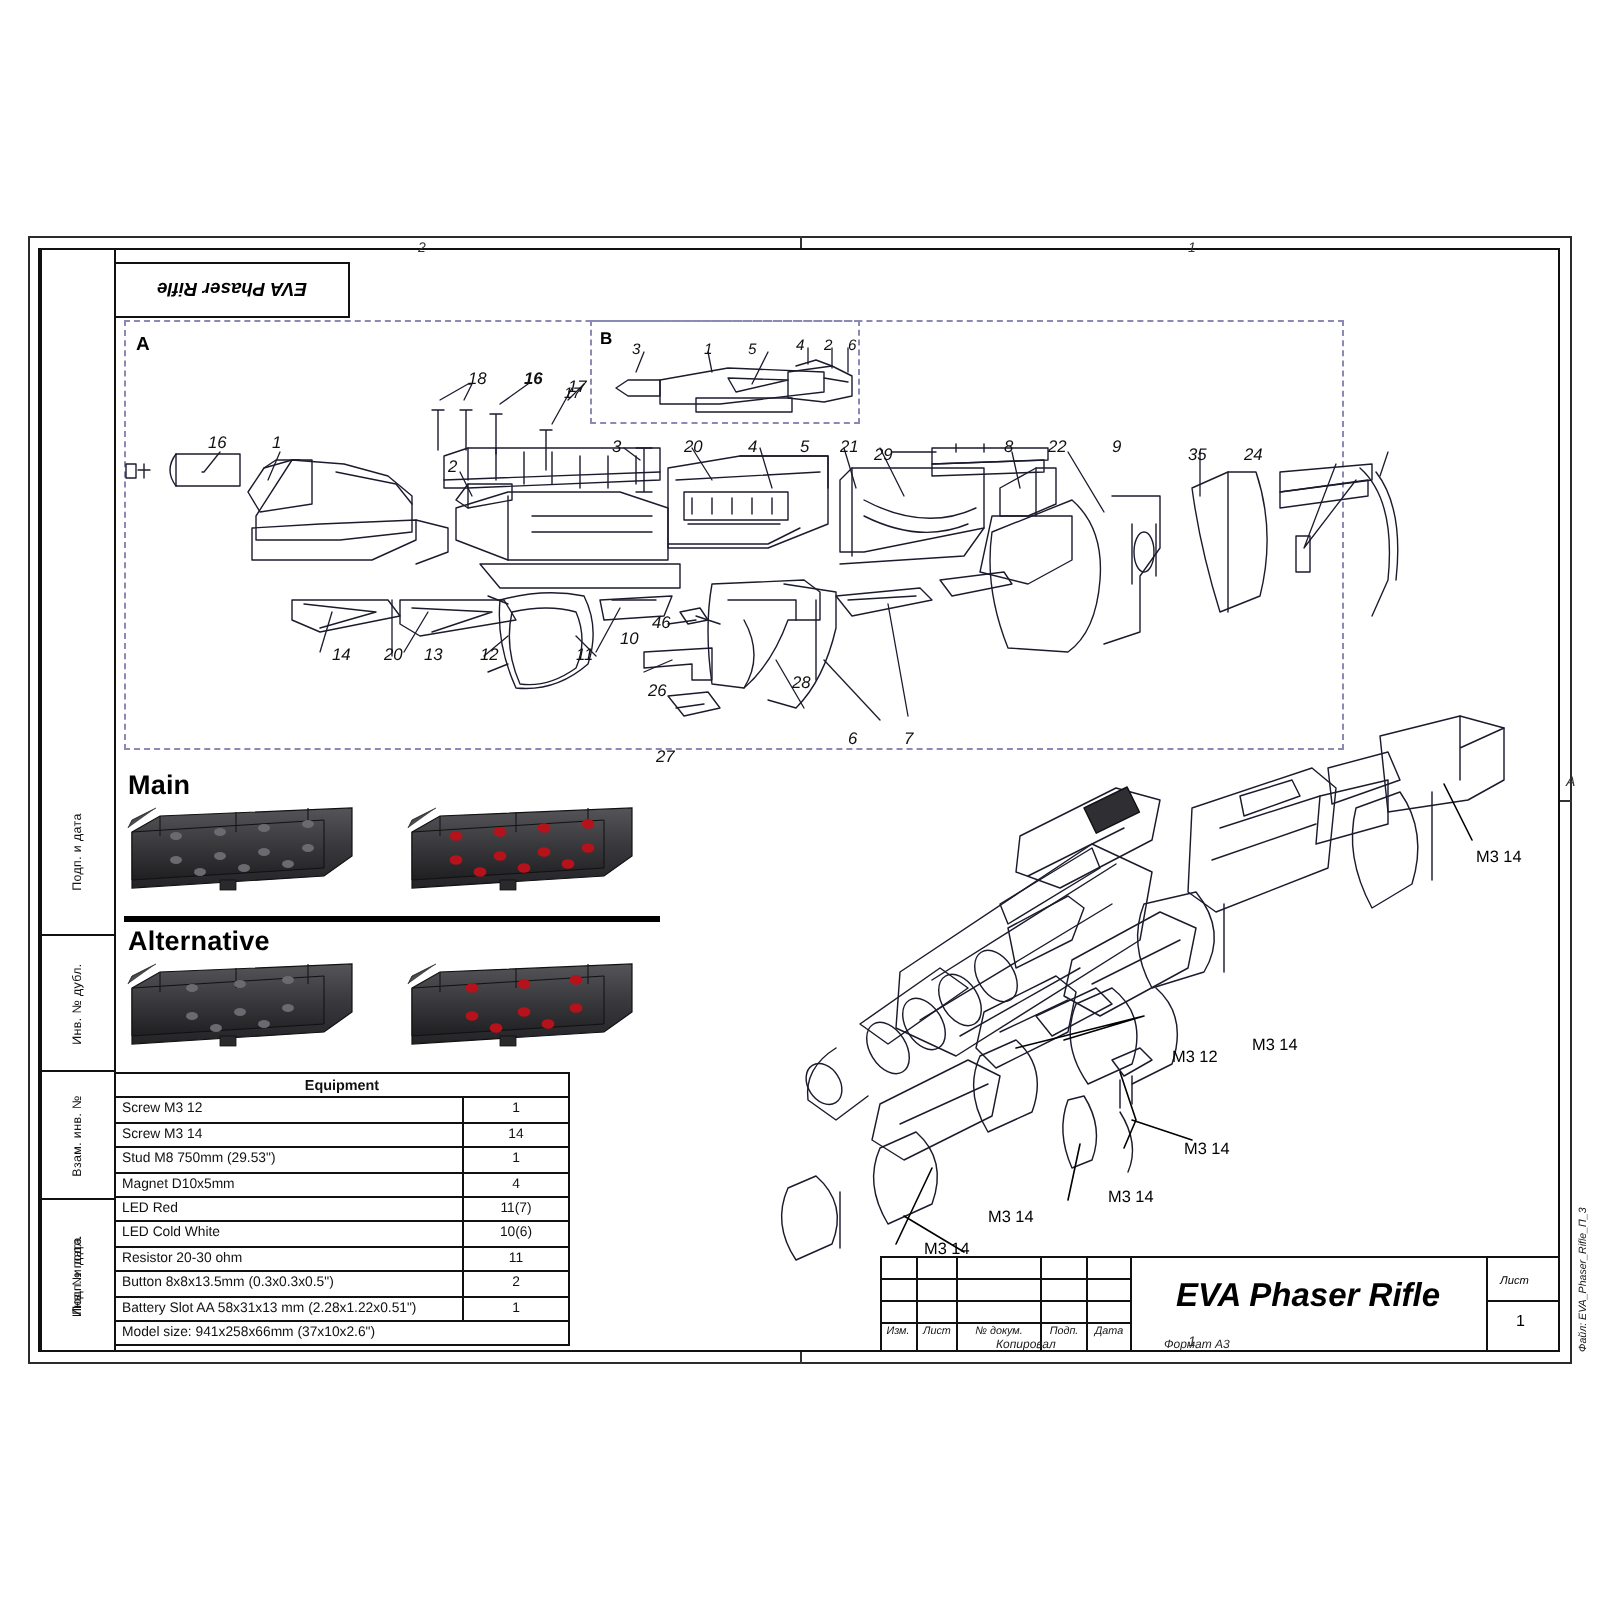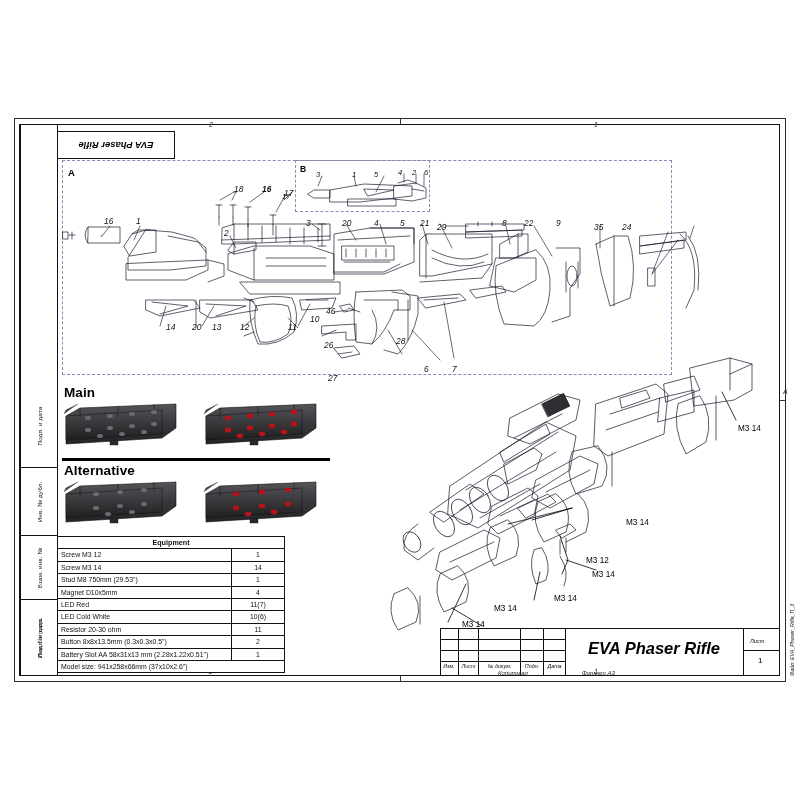--- a/index.html
+++ b/index.html
@@ -379,21 +379,21 @@
   <div class="cnum" style="left:316px;top:170px;font-size:7.6px;">3</div>
   <div class="cnum" style="left:352px;top:170px;font-size:7.6px;">1</div>
   <div class="cnum" style="left:374px;top:170px;font-size:7.6px;">5</div>
   <div class="cnum" style="left:398px;top:168px;font-size:7.6px;">4</div>
   <div class="cnum" style="left:412px;top:168px;font-size:7.6px;">2</div>
   <div class="cnum" style="left:424px;top:168px;font-size:7.6px;">6</div>
   <div class="cnum" style="left:282px;top:192px;font-size:7.6px;">17</div>
 
   <div class="m3" style="left:738px;top:424px;">M3 14</div>
   <div class="m3" style="left:626px;top:518px;">M3 14</div>
-  <div class="m3" style="left:586px;top:556px;">M3 12</div>
+  <div class="m3" style="left:586px;top:524px;">M3 12</div>
   <div class="m3" style="left:592px;top:570px;">M3 14</div>
   <div class="m3" style="left:554px;top:594px;">M3 14</div>
   <div class="m3" style="left:494px;top:604px;">M3 14</div>
   <div class="m3" style="left:462px;top:620px;">M3 14</div>
 
   <div class="sec-title" style="left:64px;top:385px;">Main</div>
   <div class="sec-rule" style="left:62px;top:458px;width:268px;"></div>
   <div class="sec-title" style="left:64px;top:463px;">Alternative</div>
 
   <svg class="art" viewBox="0 0 800 800">

